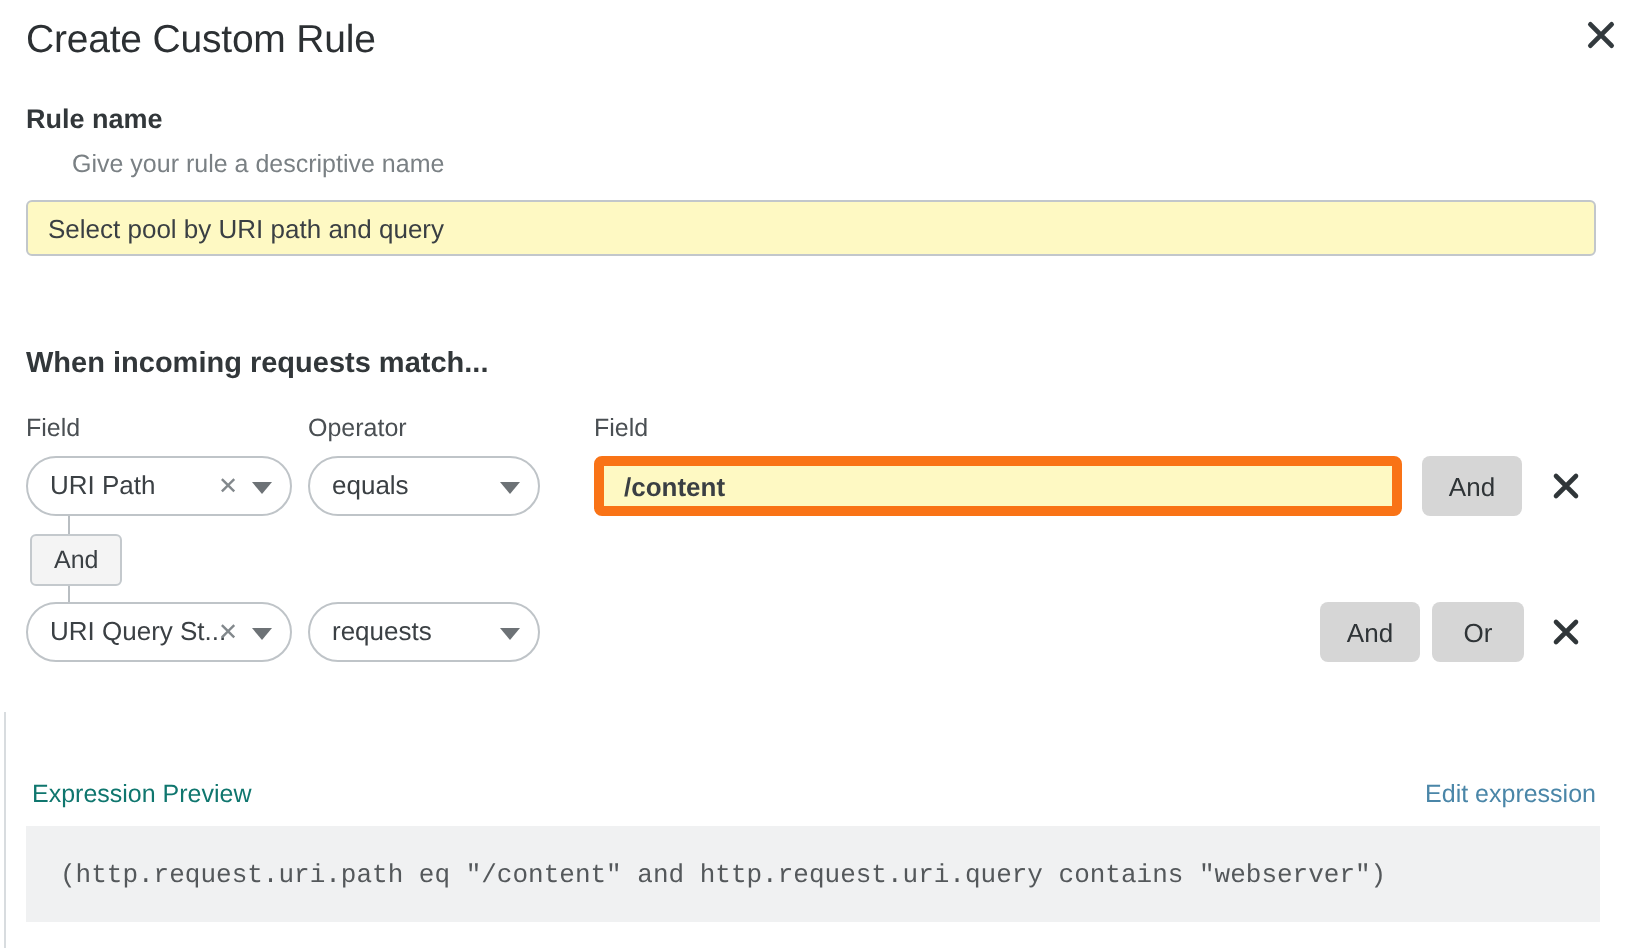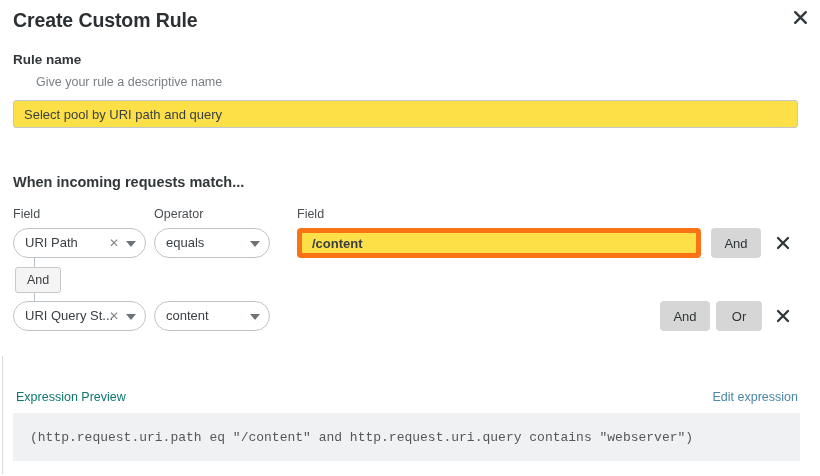--- a/index.html
+++ b/index.html
@@ -22,21 +22,21 @@
     background: #ffffff;
     box-sizing: border-box;
   }
 
   
   .modal-title {
     position: absolute;
     left: 13px;
     top: 9px;
     font-size: 19.5px;
-    font-weight: bold;
+    font-weight: normal;
     letter-spacing: -0.1px;
     color: #2c3033;
     white-space: nowrap;
   }
   .close-btn {
     position: absolute;
     right: 9px;
     top: 6px;
     width: 22px;
     height: 22px;
@@ -61,21 +61,21 @@
     color: #7a8084;
     white-space: nowrap;
     margin-left: 23px;
   }
   #rule-name-label { left: 13px; top: 52px; }
   #rule-name-help  { left: 13px; top: 75px; }
 
   .text-input {
     position: absolute;
     box-sizing: border-box;
-    background: #fde047;
+    background: #fef9c3;
     border: 1px solid #c2c7cb;
     border-radius: 3px;
     font-family: "Liberation Sans", sans-serif;
     font-size: 13px;
     color: #3a3f43;
     padding: 0 10px;
     outline: none;
   }
   #rule-name-input {
     left: 13px;
@@ -320,21 +320,21 @@
     <div class="conn-line" id="conn-line-bottom"></div>
   </div>
 
   <div class="cond-row" id="cond-row-1">
     <div class="select-box field-select">
       <span class="sel-text">URI Query St...</span>
       <span class="select-clear">✕</span>
       <span class="select-caret"></span>
     </div>
     <div class="select-box operator-select">
-      <span class="sel-text">content</span>
+      <span class="sel-text">requests</span>
       <span class="select-caret"></span>
     </div>
     <button class="conn-btn" style="left:660px; width:50px;">And</button>
     <button class="conn-btn" style="left:716px; width:46px;">Or</button>
     <div class="row-delete" style="left:774px;">
       <svg width="14" height="14" viewBox="0 0 14 14">
         <path d="M2 2 L12 12 M12 2 L2 12" stroke="#303639" stroke-width="2.3" stroke-linecap="round"></path>
       </svg>
     </div>
   </div>

